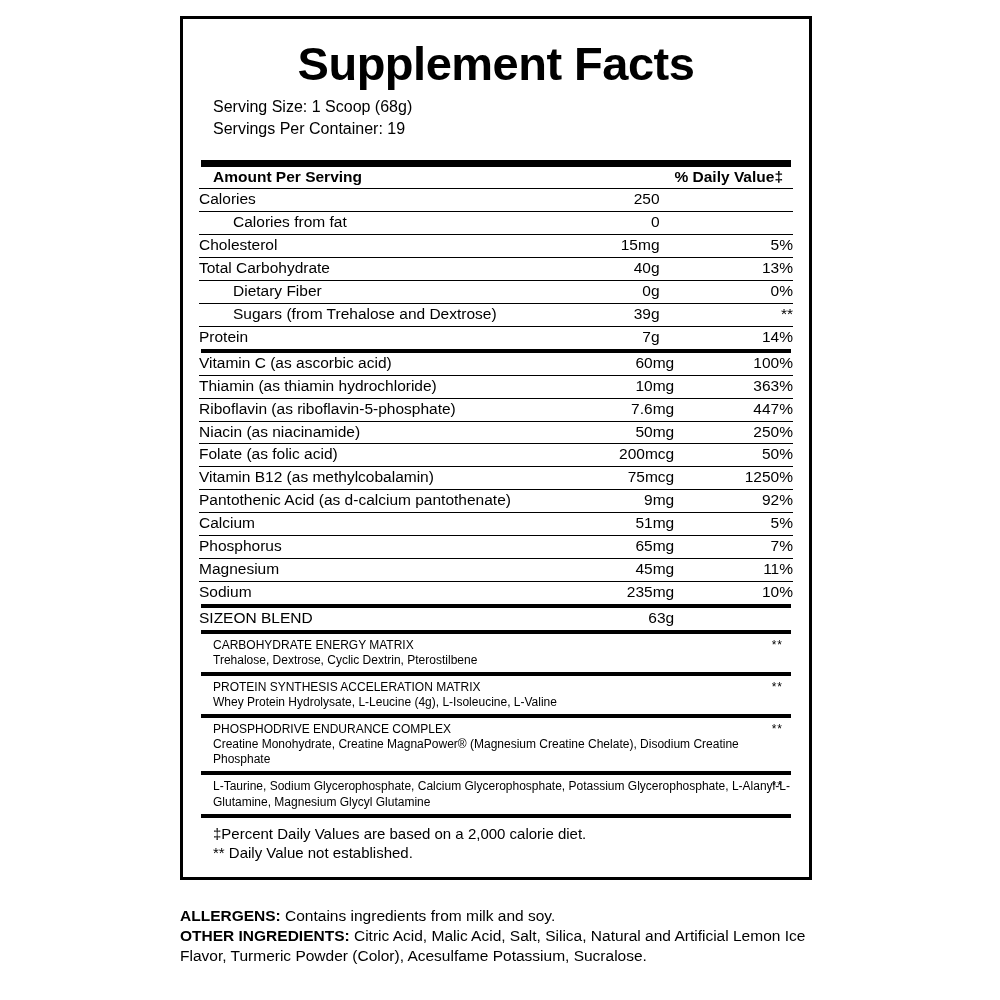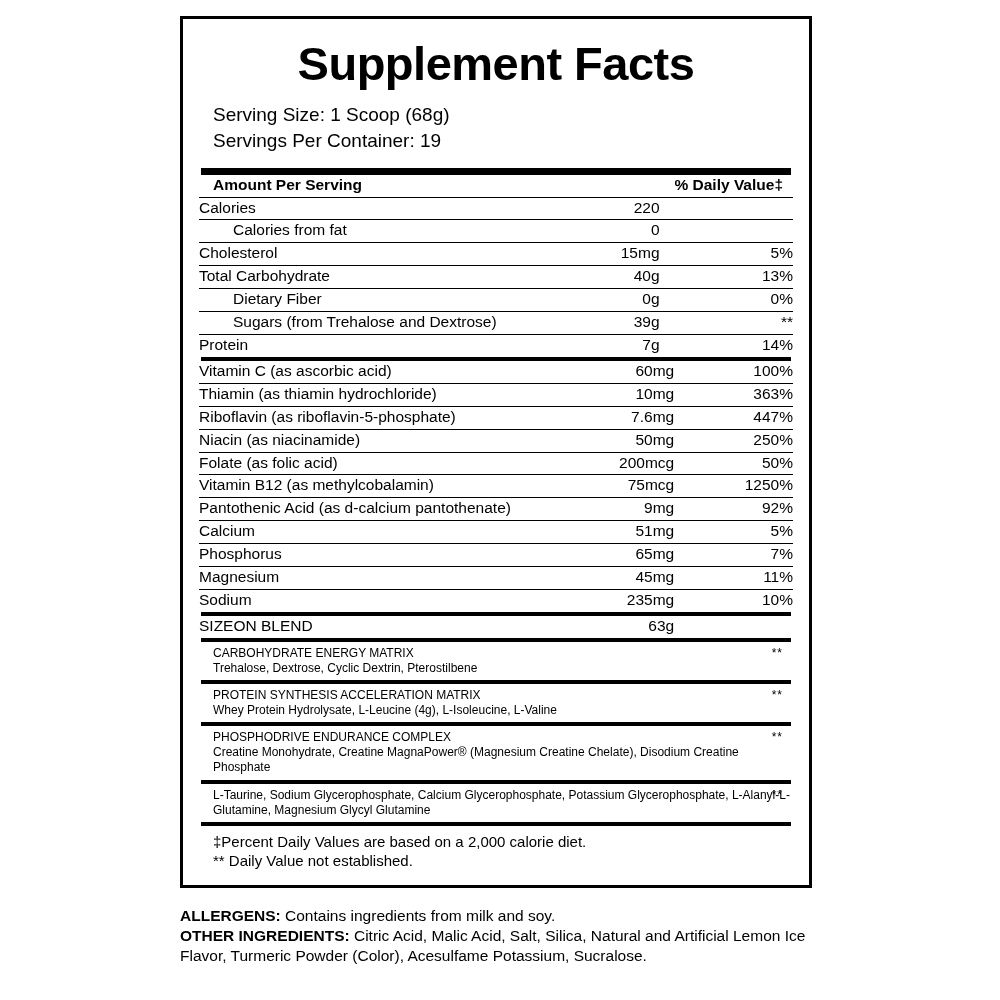--- a/index.html
+++ b/index.html
@@ -28,28 +28,28 @@
     box-sizing: border-box;
     border: 3px solid #000;
     padding: 14px 16px 12px 16px;
   }
   .title {
     font-size: 47px;
     font-weight: bold;
     letter-spacing: -0.5px;
     line-height: 1.05;
     text-align: center;
-    margin: 6px 0 14px 0;
+    margin: 6px 0 8px 0;
     white-space: nowrap;
   }
   .serving-block {
-    font-size: 19px;
+    font-size: 16px;
     line-height: 1.35;
     padding-left: 14px;
-    margin-bottom: 14px;
+    margin-bottom: 20px;
   }
   .rule-thick {
     border-top: 7px solid #000;
     margin: 0 2px;
   }
   .rule-med {
     border-top: 4px solid #000;
     margin: 0 2px;
   }
   table.facts {
@@ -123,21 +123,21 @@
 
     <table class="facts">
       <tbody>
           <tr class="hdr divline">
         <td class="name">Amount Per Serving</td>
         <td class="dvhdr" colspan="2">% Daily Value‡</td>
       </tr>
 
       <tr class="divline">
         <td class="name">Calories</td>
-        <td class="amount">220</td>
+        <td class="amount">250</td>
         <td class="dv"></td>
       </tr>
       <tr class="divline">
         <td class="name indent1">Calories from fat</td>
         <td class="amount">0</td>
         <td class="dv"></td>
       </tr>
       <tr class="divline">
         <td class="name">Cholesterol</td>
         <td class="amount">15mg</td>

